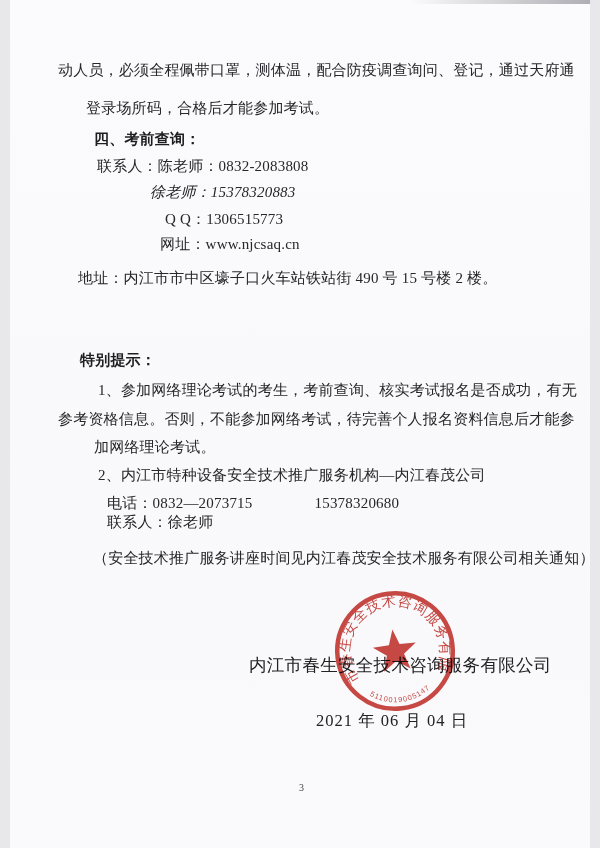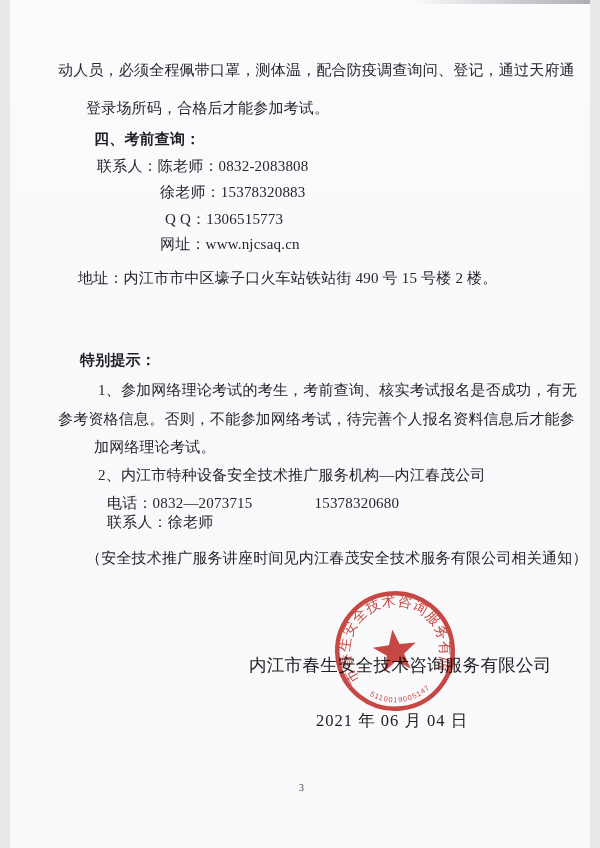--- a/index.html
+++ b/index.html
@@ -30,35 +30,35 @@
 
 <div class="page">
 
   <div class="scan-edge-top"></div>
 
   <div class="line" style="top:60px;left:48px;">动人员，必须全程佩带口罩，测体温，配合防疫调查询问、登记，通过天府通</div>
   <div class="line" style="top:98px;left:48px;margin-left:28px;">登录场所码，合格后才能参加考试。</div>
 
   <div class="line bold" style="top:129px;left:84px;">四、考前查询：</div>
   <div class="line" style="top:156px;left:87px;text-align:right;">联系人：陈老师：0832-2083808</div>
-  <div class="line" style="top:182px;left:150px;">徐老师：15378320883</div>
+  <div class="line" style="top:182px;left:140px;font-style:italic;">徐老师：15378320883</div>
   <div class="line" style="top:209px;left:155px;">Q Q：1306515773</div>
   <div class="line" style="top:234px;left:150px;">网址：www.njcsaq.cn</div>
   <div class="line" style="top:268px;left:68px;text-align:center;">地址：内江市市中区壕子口火车站铁站街 490 号 15 号楼 2 楼。</div>
 
   <div class="line bold" style="top:350px;left:70px;">特别提示：</div>
   <div class="line" style="top:380px;left:88px;">1、参加网络理论考试的考生，考前查询、核实考试报名是否成功，有无</div>
   <div class="line" style="top:409px;left:48px;">参考资格信息。否则，不能参加网络考试，待完善个人报名资料信息后才能参</div>
   <div class="line" style="top:437px;left:48px;margin-left:36px;">加网络理论考试。</div>
   <div class="line" style="top:465px;left:88px;">2、内江市特种设备安全技术推广服务机构—内江春茂公司</div>
 
   <div class="line" style="top:493px;left:97px;"><span>电话：0832—2073715</span><span class="phone-gap"></span><span>15378320680</span></div>
 
   <div class="line" style="top:512px;left:97px;">联系人：徐老师</div>
-  <div class="line" style="top:548px;left:76px;">（安全技术推广服务讲座时间见内江春茂安全技术服务有限公司相关通知）</div>
+  <div class="line" style="top:548px;left:83px;">（安全技术推广服务讲座时间见内江春茂安全技术服务有限公司相关通知）</div>
 
   <div class="company-line">内江市春生安全技术咨询服务有限公司</div>
   <div class="date-line">2021 年 06 月 04 日</div>
 
   <div class="seal">
     <svg viewBox="0 0 150 150" width="148" height="148">
       <circle cx="75" cy="75" r="58.5" fill="none" stroke="#c53630" stroke-width="4.6"></circle>
       <path id="sealTopArc" d="M 37.3,101.4 A 46,46 0 1 1 112.7,101.4" fill="none"></path>
       <path id="sealBottomArc" d="M 43,116 A 52,52 0 0 0 107,116" fill="none"></path>
       <text font-size="14.5" letter-spacing="0.6" fill="#c53630" font-family="Liberation Serif, DejaVu Serif, serif">

